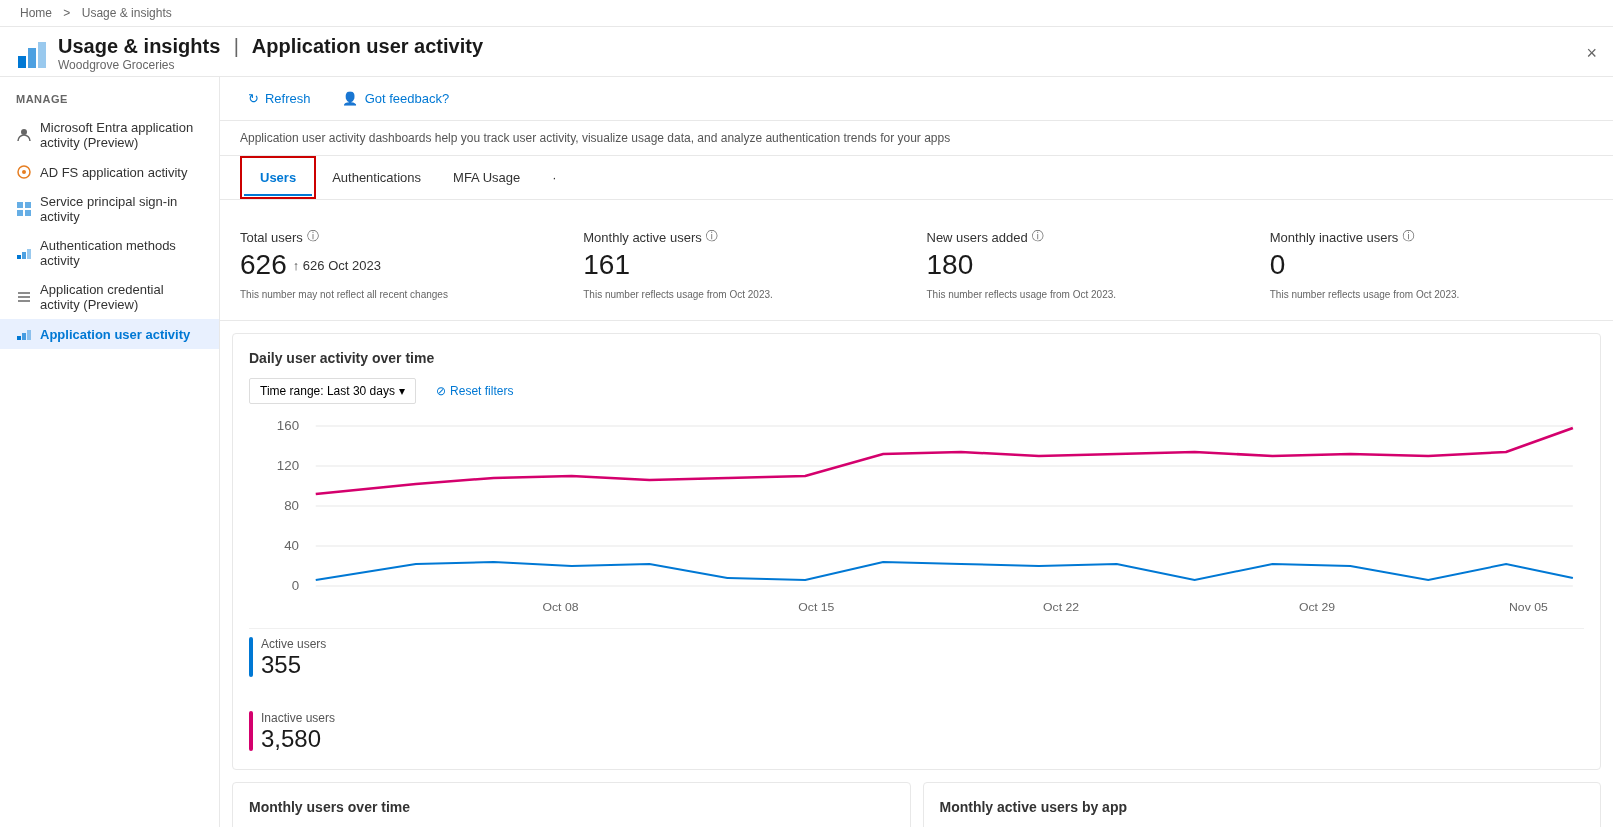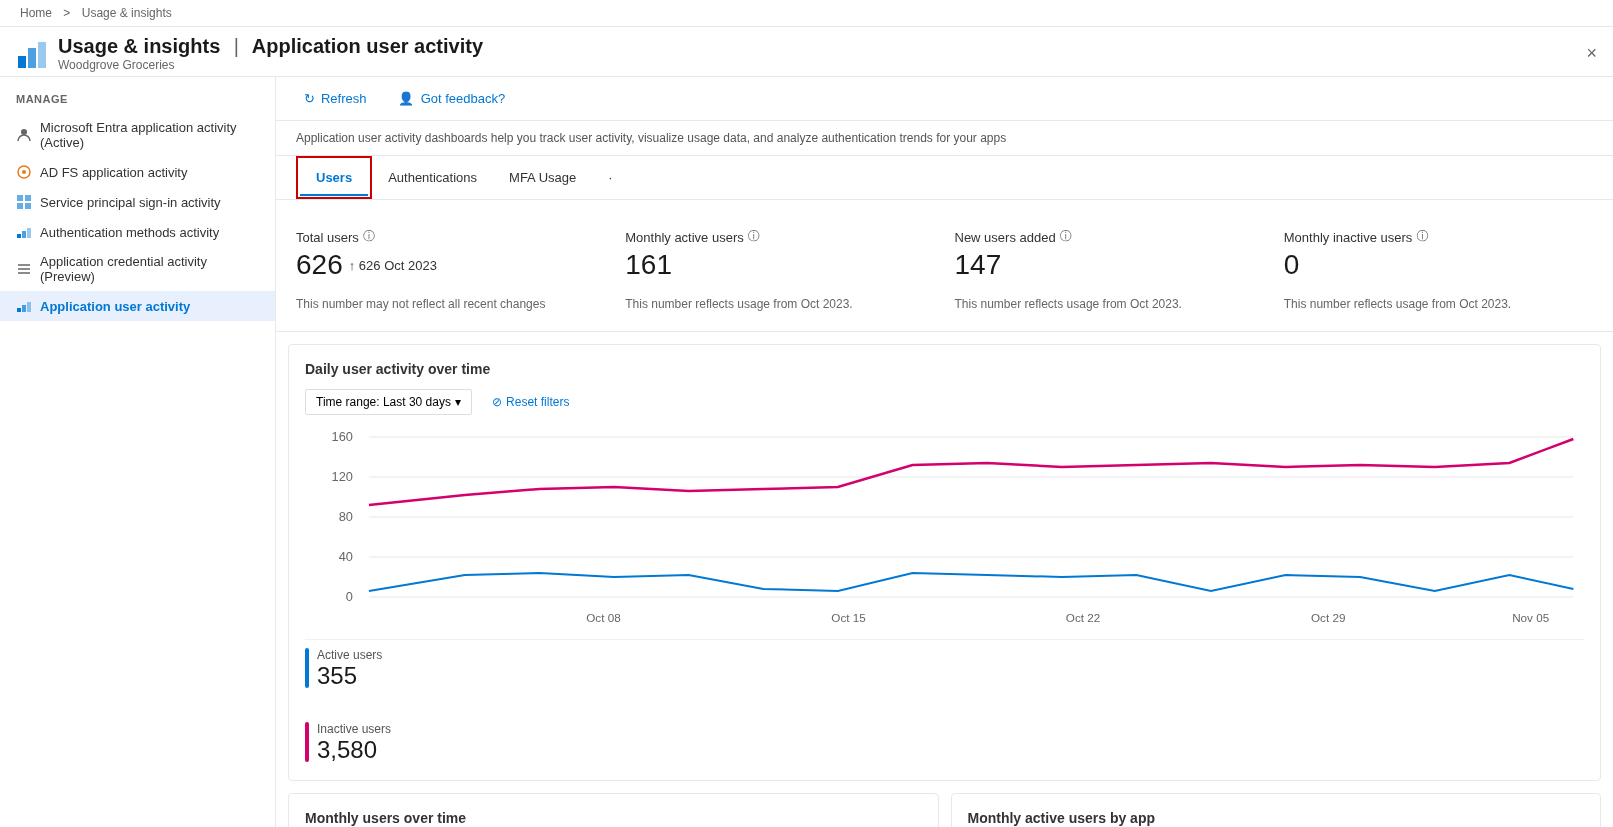--- a/index.html
+++ b/index.html
@@ -15,21 +15,21 @@
     .page-header { background: #fff; padding: 8px 16px 4px 16px; display: flex; align-items: center; gap: 10px; border-bottom: 1px solid #e8e8e8; }
     .header-icon { width: 32px; height: 32px; }
     .header-title-group h1 { font-size: 20px; font-weight: 600; color: #1a1a1a; }
     .header-subtitle { font-size: 12px; color: #666; }
     .close-btn { margin-left: auto; background: none; border: none; font-size: 18px; cursor: pointer; color: #666; }
 
     
     .main-layout { display: flex; flex: 1; overflow: hidden; }
 
     
-    .sidebar { width: 276px; background: #fff; border-right: 1px solid #e8e8e8; padding: 12px 0; overflow-y: auto; flex-shrink: 0; }
+    .sidebar { width: 220px; background: #fff; border-right: 1px solid #e8e8e8; padding: 12px 0; overflow-y: auto; flex-shrink: 0; }
     .sidebar-section-title { font-size: 11px; font-weight: 600; color: #666; padding: 4px 16px 8px; text-transform: uppercase; letter-spacing: 0.5px; }
     .sidebar-item { display: flex; align-items: center; gap: 8px; padding: 7px 16px; cursor: pointer; color: #333; font-size: 13px; }
     .sidebar-item.active { background: #e8f0fe; color: #0078d4; font-weight: 600; }
     .sidebar-icon { width: 16px; height: 16px; flex-shrink: 0; }
 
     
     .content { flex: 1; overflow-y: auto; background: #f5f5f5; }
     .content-inner { background: #fff; margin: 0; padding: 0; }
 
     
@@ -45,21 +45,21 @@
     .tab.active { color: #0078d4; font-weight: 600; }
     .tab.active::after { content: ''; position: absolute; bottom: -1px; left: 0; right: 0; height: 2px; background: #0078d4; }
 
     
     .stats-row { display: grid; grid-template-columns: 1fr 1fr 1fr 1fr; padding: 20px; gap: 20px; background: #fff; border-bottom: 1px solid #e8e8e8; }
     .stat-card { }
     .stat-label { font-size: 13px; color: #333; display: flex; align-items: flex-end; gap: 4px; margin-bottom: 4px; margin-top: 8px; }
     .stat-label .info-icon { color: #666; font-size: 12px; }
     .stat-value { font-size: 28px; font-weight: 300; color: #1a1a1a; display: flex; align-items: center; gap: 6px; }
     .stat-value .trend { font-size: 13px; color: #333; display: flex; align-items: center; gap: 2px; }
-    .stat-note { font-size: 12px; color: #666; margin-top: 16px; }
+    .stat-note { font-size: 10px; color: #666; margin-top: 8px; }
 
     
     .chart-section { background: #fff; margin: 12px; border: 1px solid #e8e8e8; border-radius: 4px; padding: 16px; }
     .chart-title { font-size: 14px; font-weight: 600; margin-bottom: 12px; }
     .chart-controls { display: flex; align-items: center; gap: 20px; margin-bottom: 12px; }
     .time-range-btn { display: flex; align-items: center; gap: 4px; border: 1px solid #ddd; background: #fff; padding: 5px 10px; border-radius: 2px; font-size: 12px; cursor: pointer; }
     .reset-filters-btn { display: flex; align-items: center; gap: 4px; background: none; border: none; color: #0078d4; font-size: 12px; cursor: pointer; }
 
     
     .chart-area { width: 100%; height: 200px; position: relative; }
@@ -113,21 +113,21 @@
     <div class="sidebar">
       <div class="sidebar-section-title">Manage</div>
 
       <div class="sidebar-item">
         <span class="sidebar-icon">
           <svg width="16" height="16" viewBox="0 0 16 16">
               <circle cx="8" cy="5" r="3" fill="#666"></circle>
               <path d="M2 14c0-3.3 2.7-6 6-6s6 2.7 6 6" fill="none" stroke="#666" stroke-width="1.5"></path>
             </svg>
         </span>
-        <span>Microsoft Entra application activity (Active)</span>
+        <span>Microsoft Entra application activity (Preview)</span>
       </div>
 
 
       <div class="sidebar-item">
         <span class="sidebar-icon">
           <svg width="16" height="16" viewBox="0 0 16 16">
               <circle cx="8" cy="8" r="6" fill="none" stroke="#e67e22" stroke-width="1.5"></circle>
               <circle cx="8" cy="8" r="2" fill="#e67e22"></circle>
             </svg>
         </span>
@@ -236,21 +236,21 @@
             </div>
             <div class="stat-value">161</div>
             <div class="stat-note">This number reflects usage from Oct 2023.</div>
           </div>
 
           <div class="stat-card">
             <div class="stat-label">
               <span>New users added</span>
               <span class="info-icon">ⓘ</span>
             </div>
-            <div class="stat-value">147</div>
+            <div class="stat-value">180</div>
             <div class="stat-note">This number reflects usage from Oct 2023.</div>
           </div>
 
           <div class="stat-card">
             <div class="stat-label">
               <span>Monthly inactive users</span>
               <span class="info-icon">ⓘ</span>
             </div>
             <div class="stat-value">0</div>
             <div class="stat-note">This number reflects usage from Oct 2023.</div>

